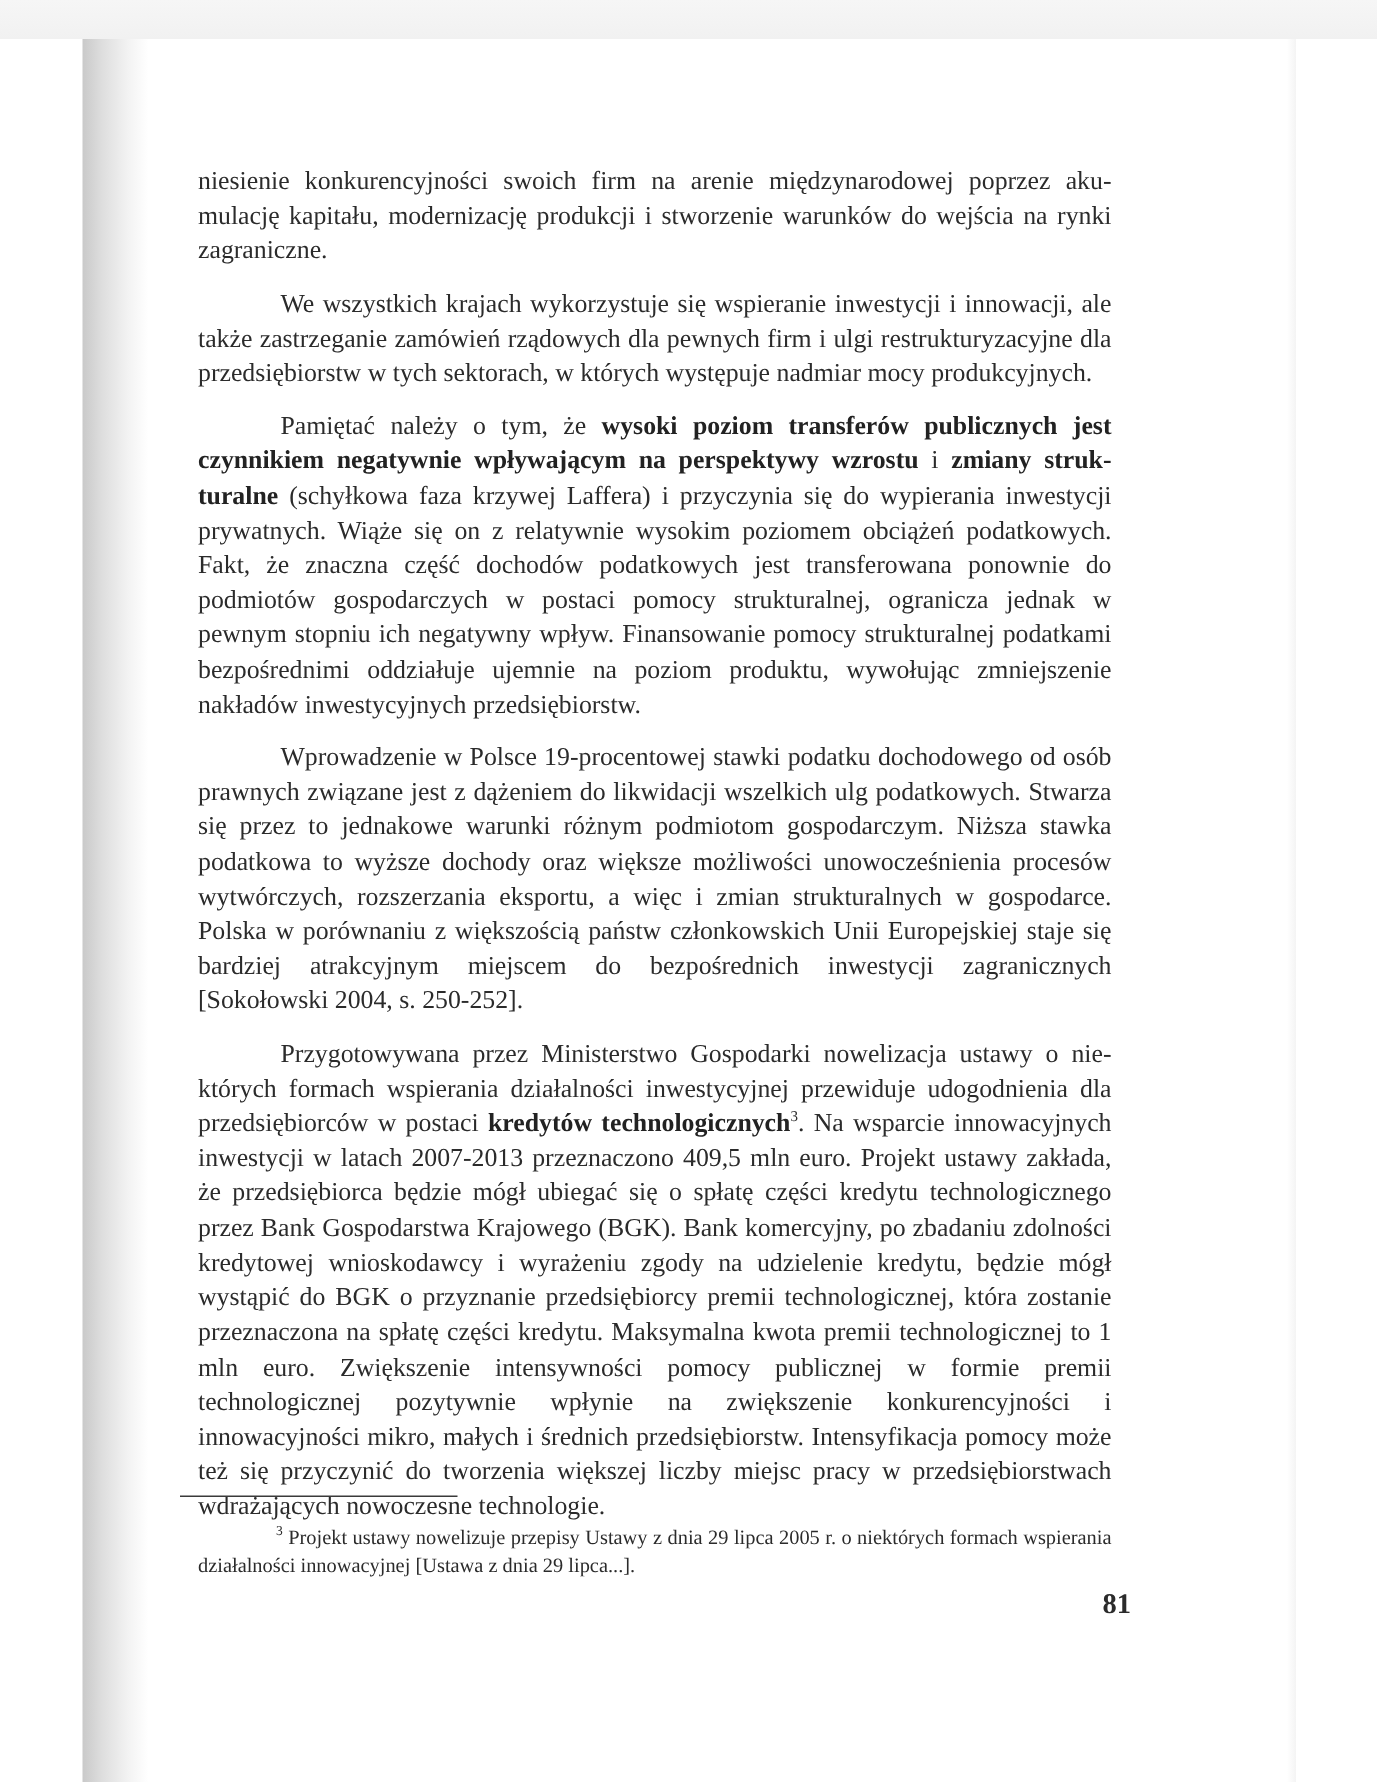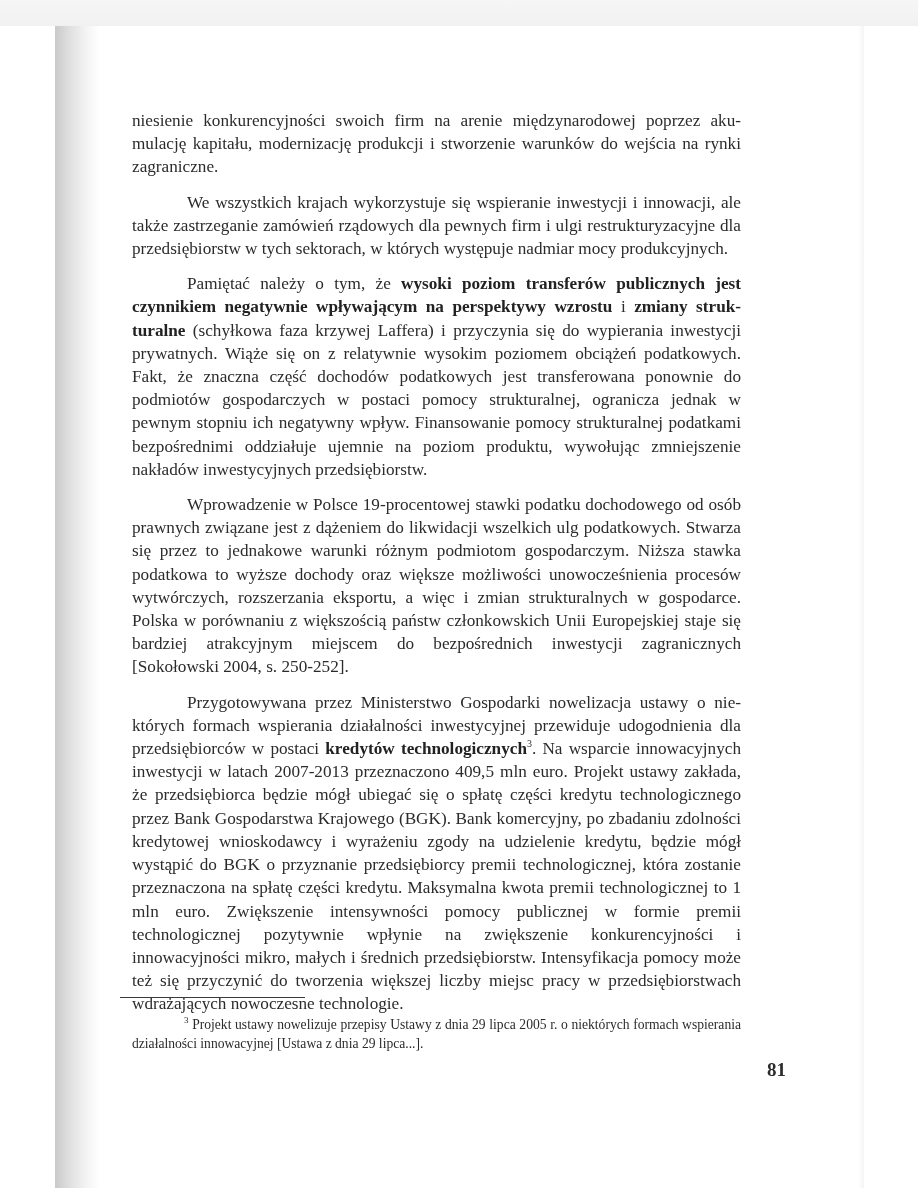--- a/index.html
+++ b/index.html
@@ -38,21 +38,21 @@
     background: #3a3a3a;
   }
   .footnote {
     position: absolute; left: 120px; top: 1003px; width: 633px;
     color: #2b2b2b; font-size: 13.6px; line-height: 19px; text-align: justify;
   }
   .footnote p { margin: 12px; text-indent: 52px; }
   .footnote sup { font-size: 9px; line-height: 0; }
   .page-number {
     position: absolute; left: 728px; top: 1059px; width: 26px;
-    font-size: 19px; font-weight: bold; color: #2b2b2b; text-align: right; margin-left: 32px;
+    font-size: 19px; font-weight: bold; color: #2b2b2b; text-align: right;
   }
 </style>
 </head>
 <body>
 
 <div class="top-band"></div>
 <div class="page"></div>
 <div class="page-shadow"></div>
 <div class="right-edge"></div>
 

